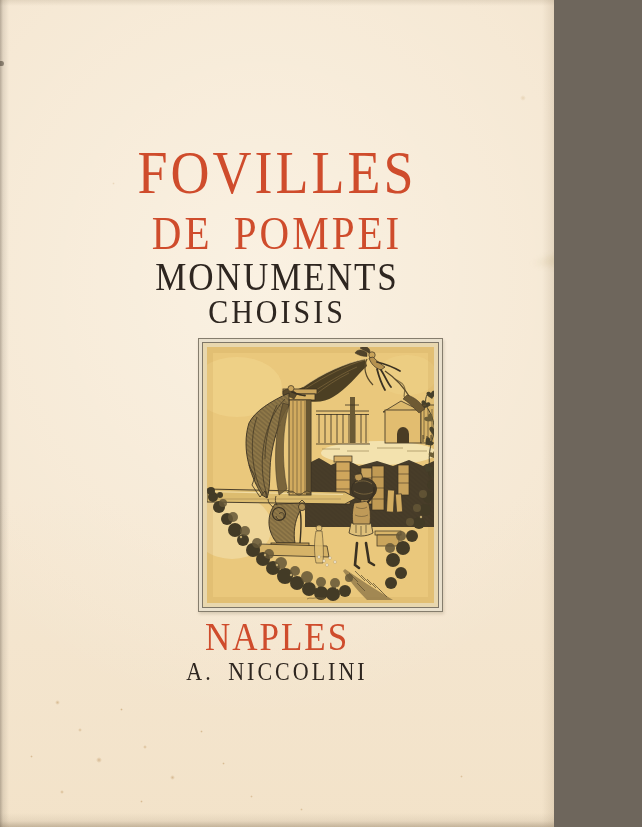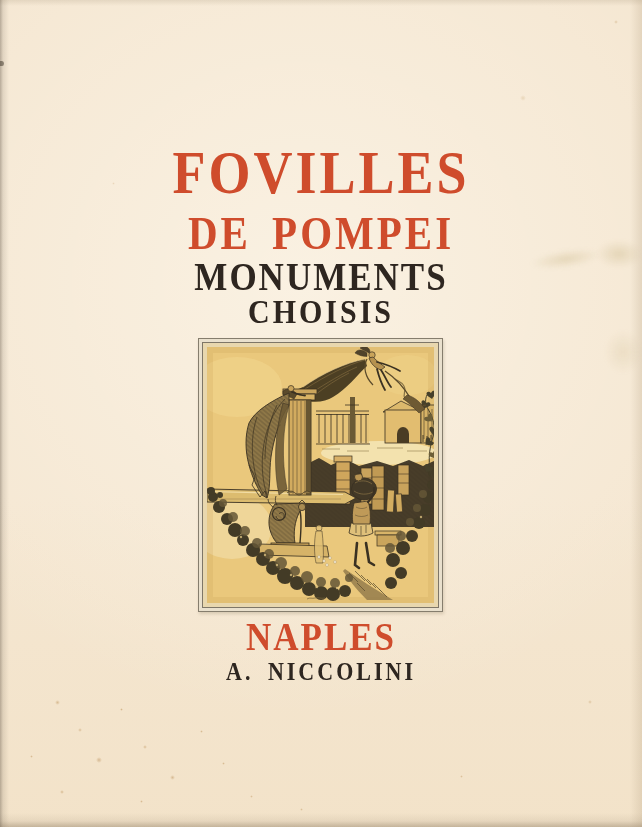--- a/index.html
+++ b/index.html
@@ -1,31 +1,30 @@
 <!DOCTYPE html>
 <html style="--paper: #f5e7d2; --panel: #eac87c; --red-ink: #cf4c2c; --black-ink: #2e2620; --engraving-ink: #3a3122; --frame-line: #857d6d;"><head>
 <meta charset="utf-8">
 <style>
   :root{
     --paper:#f5e7d2; --panel:#eac87c; --red-ink:#cf4c2c; --black-ink:#2e2620;
     --engraving-ink:#3a3122; --frame-line:#857d6d;
   }
   html,body{margin:0;padding:0;background:#6e665c;}
   .page{
-    position:relative; width:642px; height:827px; overflow:hidden;
+    position:relative; width:554px; height:827px; overflow:hidden;
     background-color:var(--paper);
     background-image:
       linear-gradient(to right, rgba(96,84,70,.42) 0px, rgba(96,84,70,.14) 3px, rgba(96,84,70,0) 9px),
       linear-gradient(to top, rgba(140,122,98,.45) 0px, rgba(140,122,98,.12) 6px, rgba(140,122,98,0) 14px),
       linear-gradient(to bottom, rgba(165,148,120,.22) 0px, rgba(165,148,120,0) 6px),
       linear-gradient(to left, rgba(176,156,126,.26) 0px, rgba(176,156,126,0) 12px),
       radial-gradient(ellipse 115% 85% at 47% 34%, rgba(255,251,242,.5), rgba(255,251,242,0) 62%),
       linear-gradient(to bottom, rgba(246,233,212,0) 60%, rgba(240,222,192,.5) 100%);
     font-family:"Liberation Serif","DejaVu Serif",serif;
-    font-weight:bold;
   }
   .t-line{
     position:absolute; left:0; right:0; text-align:center; line-height:1;
     transform:scaleY(1.12); white-space:nowrap;
   }
   .t-fovilles {top:146px; font-size:54px; letter-spacing:3px; color:var(--red-ink);}
   .t-pompei   {top:213px; font-size:41px; letter-spacing:3px; word-spacing:8px; color:var(--red-ink);}
   .t-monuments{top:260px; font-size:35px; letter-spacing:2px; color:var(--black-ink);}
   .t-choisis  {top:297px; font-size:30px; letter-spacing:3px; color:var(--black-ink);}
   .t-naples   {top:620px; font-size:35px; letter-spacing:2px; color:var(--red-ink);}

